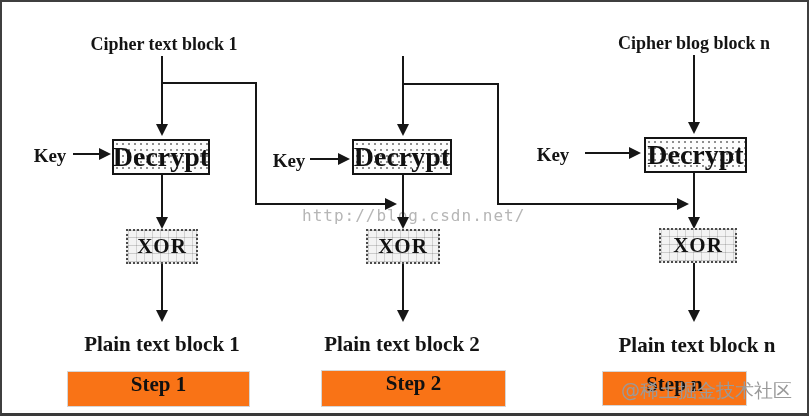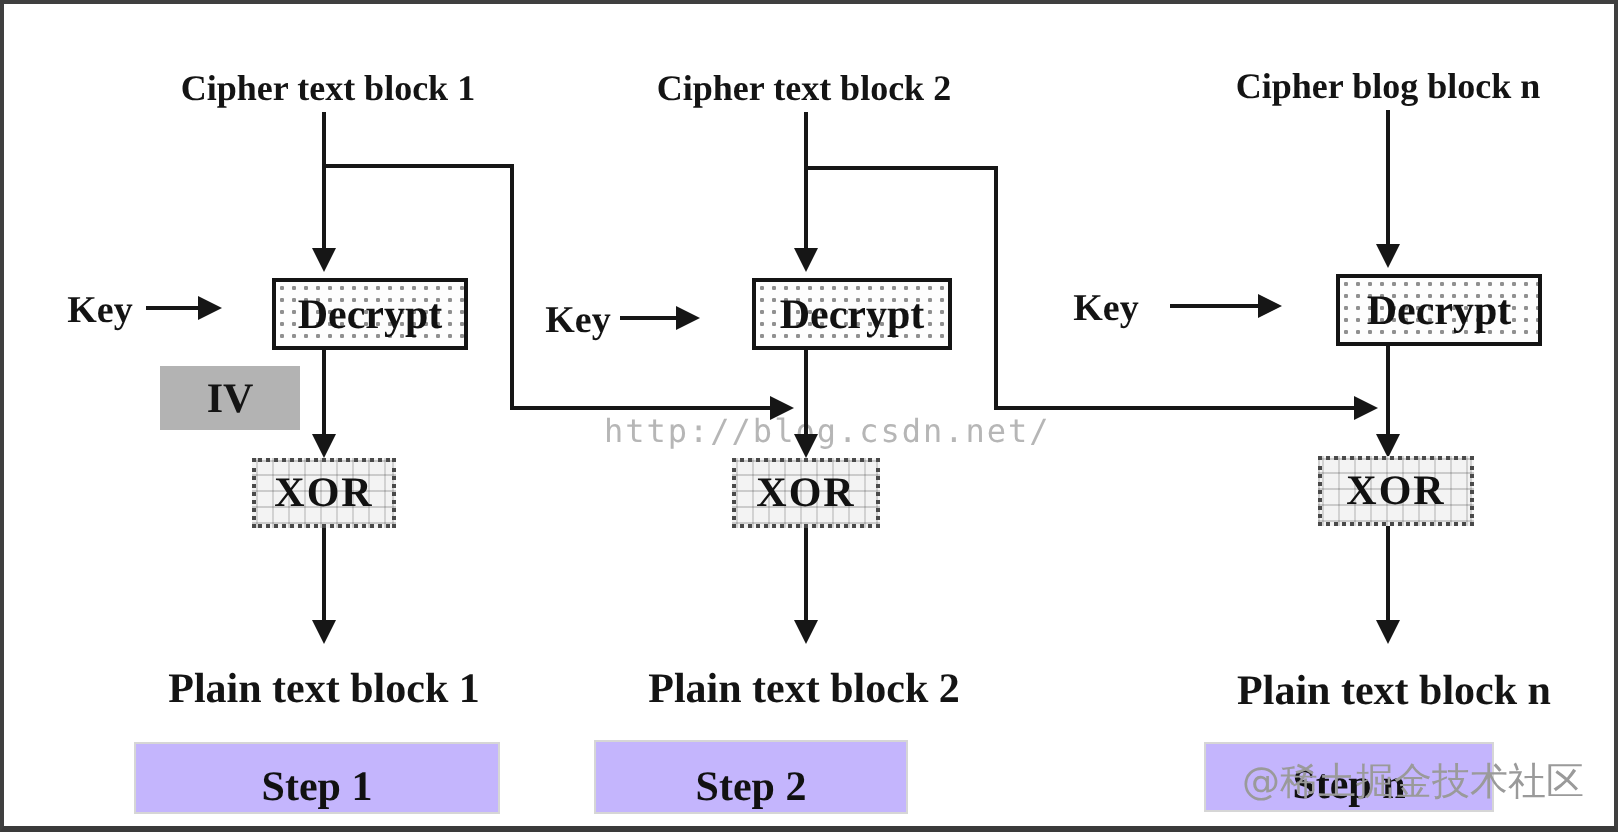--- a/index.html
+++ b/index.html
@@ -18,39 +18,39 @@
   .arr-down{position:absolute;width:0;height:0;z-index:2;
     border-left:6px solid transparent;border-right:6px solid transparent;border-top:12px solid #161616;}
   .arr-right{position:absolute;width:0;height:0;z-index:2;
     border-top:6px solid transparent;border-bottom:6px solid transparent;border-left:12px solid #161616;}
   .decrypt-box{
     position:absolute;z-index:3;box-sizing:border-box;border:2px solid #141414;
     background-color:#fdfdfd;
     background-image:radial-gradient(#8f8f8f 1px,transparent 1.2px);
     background-size:6px 6px;
     display:flex;align-items:center;justify-content:center;
-    font-weight:bold;font-size:21px;color:#111;margin-left:24px;
+    font-weight:bold;font-size:28px;color:#111;
   }
   .xor-box{
     position:absolute;z-index:3;box-sizing:border-box;border:2px dotted #4a4a4a;
     background-color:#f3f3f3;
     background-image:
       repeating-linear-gradient(0deg,rgba(60,60,60,.22) 0 1px,transparent 1px 8px),
       repeating-linear-gradient(90deg,rgba(60,60,60,.18) 0 1px,transparent 1px 8px);
     display:flex;align-items:center;justify-content:center;
     font-weight:bold;font-size:21px;color:#111;letter-spacing:1px;
   }
   .iv-box{
     position:absolute;z-index:3;background:#b3b3b3;
     display:flex;align-items:center;justify-content:center;
     font-weight:bold;font-size:21px;color:#141414;
   }
   .step-bar{
-    position:absolute;z-index:3;background:#c4b5fd;border:1px solid #d6d6d6;box-sizing:border-box;
-    display:flex;align-items:flex-end;justify-content:center;
+    position:absolute;z-index:3;background:#f97316;border:1px solid #d6d6d6;box-sizing:border-box;
+    display:flex;align-items:flex-start;justify-content:center;
     font-weight:bold;font-size:21px;color:#111;
   }
   .wm-center{
     position:absolute;z-index:1;color:#b6b6b6;
     font-family:"DejaVu Sans Mono","Liberation Mono",monospace;
     font-size:16px;letter-spacing:1px;white-space:nowrap;
   }
   .wm-br{
     position:absolute;z-index:4;color:#9a9a9a;
     font-family:"DejaVu Sans","Liberation Sans",sans-serif;
@@ -79,38 +79,34 @@
   <div class="line hline" style="left:71px;top:151px;width:27px;"></div>
   <div class="arr-right" style="left:97px;top:146px;"></div>
 
   <div class="decrypt-box" style="left:110px;top:137px;width:98px;height:36px;">
     <span>Decrypt</span>
   </div>
 
   <div class="line vline" style="left:159px;top:173px;height:44px;"></div>
   <div class="arr-down" style="left:154px;top:215px;"></div>
 
-  <div class="iv-box" style="left:78px;top:181px;width:70px;height:32px;">
-    <span>IV</span>
-  </div>
 
   <div class="xor-box" style="left:124px;top:227px;width:72px;height:35px;">
     <span>XOR</span>
   </div>
 
   <div class="line vline" style="left:159px;top:262px;height:47px;"></div>
   <div class="arr-down" style="left:154px;top:308px;"></div>
 
   <div class="lbl plain" style="left:60px;top:330px;">Plain text block 1</div>
 
   <div class="step-bar" style="left:65px;top:369px;width:183px;height:36px;">
     <span>Step 1</span>
   </div>
 
-  <div class="lbl cipher" style="left:300px;top:32px;">Cipher text block 2</div>
   <div class="line vline" style="left:400px;top:54px;height:69px;"></div>
   <div class="arr-down" style="left:395px;top:122px;"></div>
 
   <div class="line hline" style="left:400px;top:81px;width:97px;"></div>
   <div class="line vline" style="left:495px;top:81px;height:122px;"></div>
   <div class="line hline" style="left:495px;top:201px;width:181px;"></div>
   <div class="arr-right" style="left:675px;top:196px;"></div>
 
   <div class="lbl key" style="left:265px;top:148px;">Key</div>
   <div class="line hline" style="left:308px;top:156px;width:29px;"></div>
@@ -125,21 +121,21 @@
 
   <div class="xor-box" style="left:364px;top:227px;width:74px;height:35px;">
     <span>XOR</span>
   </div>
 
   <div class="line vline" style="left:400px;top:262px;height:47px;"></div>
   <div class="arr-down" style="left:395px;top:308px;"></div>
 
   <div class="lbl plain" style="left:300px;top:330px;">Plain text block 2</div>
 
-  <div class="step-bar" style="left:295px;top:368px;width:157px;height:37px;">
+  <div class="step-bar" style="left:319px;top:368px;width:185px;height:37px;">
     <span>Step 2</span>
   </div>
 
   <div class="lbl cipher" style="left:592px;top:31px;">Cipher blog block n</div>
   <div class="line vline" style="left:691px;top:53px;height:68px;"></div>
   <div class="arr-down" style="left:686px;top:120px;"></div>
 
   <div class="lbl key" style="left:529px;top:142px;">Key</div>
   <div class="line hline" style="left:583px;top:150px;width:45px;"></div>
   <div class="arr-right" style="left:627px;top:145px;"></div>

